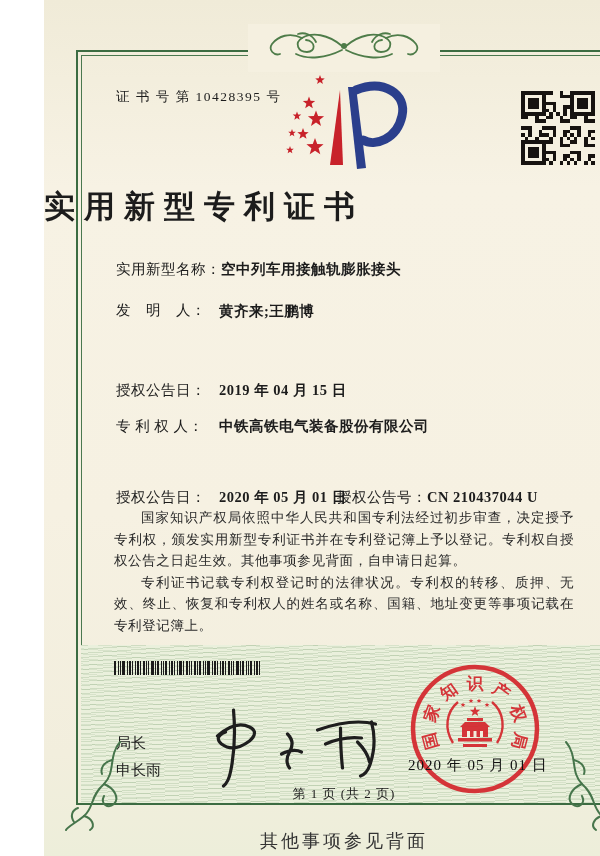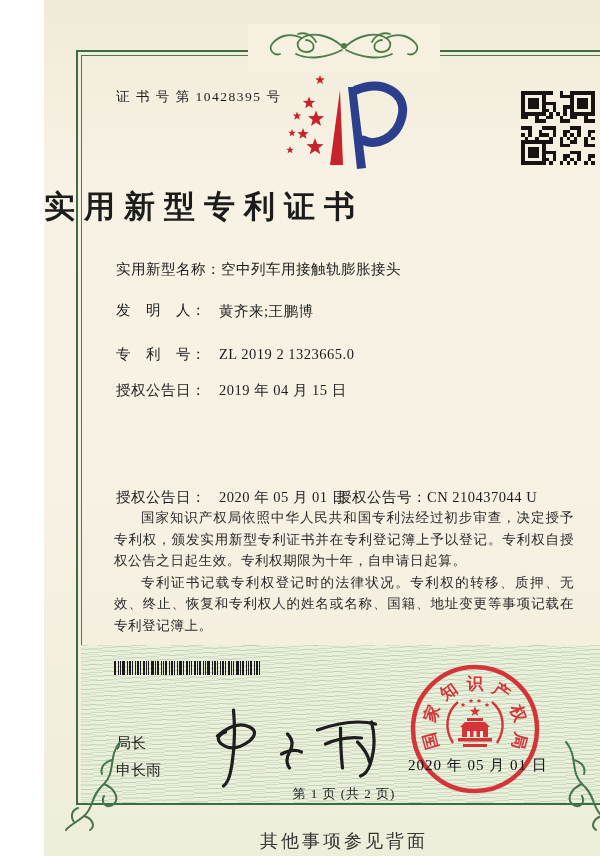--- a/index.html
+++ b/index.html
@@ -23,21 +23,21 @@
     background-color:#eaf0dc;
     background-image:
       repeating-linear-gradient(176deg, rgba(110,150,100,.22) 0 1px, rgba(0,0,0,0) 1px 4px),
       repeating-linear-gradient(184deg, rgba(110,150,100,.15) 0 1px, rgba(0,0,0,0) 1px 5px);
   }
   .txt{position:absolute;white-space:nowrap;}
   #cert-no{left:72px;top:88px;font-size:13.5px;letter-spacing:1.5px;}
   #title{left:0;top:186px;width:100%;text-align:left;font-size:31px;font-weight:700;letter-spacing:9px;white-space:nowrap;}
   .row{position:absolute;left:72px;font-size:14.5px;letter-spacing:.5px;}
   .lbl{display:inline-block;min-width:103px;}
-  .val{letter-spacing:.5px;}
+  .val{letter-spacing:.5px;font-weight:bold;}
   #row-inventors{display:flex;}
   #row-inventors .vcol{display:flex;flex-direction:column;line-height:21px;}
   #grant-no-group{position:absolute;left:221px;top:0;}
   #paras{position:absolute;left:70px;top:507px;width:460px;}
   #paras p{margin:0;font-size:13.5px;line-height:21.5px;text-indent:2em;text-align:justify;letter-spacing:.6px;color:#2a2a2a;}
   #director-title{left:72px;top:734px;font-family:var(--sans);font-size:15px;font-weight:500;z-index:5;}
   #director-name{left:72px;top:761px;font-family:var(--sans);font-size:15px;font-weight:500;z-index:5;}
   #seal-date{left:364px;top:756px;font-size:15px;letter-spacing:1px;color:#111;z-index:6;}
   #page-info{left:0;top:785px;width:100%;text-align:center;font-size:13px;letter-spacing:1px;z-index:5;}
   #back-note{left:0;top:829px;width:100%;text-align:center;font-size:18px;letter-spacing:3px;color:#333;}
@@ -250,39 +250,39 @@
     <span class="lbl">实用新型名称：</span><span class="val">空中列车用接触轨膨胀接头</span>
   </div>
 
   <div class="row" id="row-inventors" style="top:301px">
     <span class="lbl">发　明　人：</span>
     <span class="vcol">
       <span class="val">黄齐来;王鹏博</span>
     </span>
   </div>
 
-  <div class="row" style="top:345px">
-    <span class="lbl">专　利　号：</span><span class="val">ZL 2019 2 1323665.0</span>
-  </div>
 
   <div class="row" style="top:381px">
     <span class="lbl">授权公告日：</span><span class="val">2019 年 04 月 15 日</span>
   </div>
 
+  <div class="row" style="top:417px">
+    <span class="lbl">专 利 权 人：</span><span class="val">中铁高铁电气装备股份有限公司</span>
+  </div>
 
 
   <div class="row" style="top:488px;width:460px">
     <span class="lbl">授权公告日：</span><span class="val">2020 年 05 月 01 日</span>
     <span id="grant-no-group">
       <span>授权公告号：</span><span class="val">CN 210437044 U</span>
     </span>
   </div>
 
   <div id="paras">
-    <p>国家知识产权局依照中华人民共和国专利法经过初步审查，决定授予专利权，颁发实用新型专利证书并在专利登记簿上予以登记。专利权自授权公告之日起生效。专利权期限为十年，自申请日起算。</p>
+    <p>国家知识产权局依照中华人民共和国专利法经过初步审查，决定授予专利权，颁发实用新型专利证书并在专利登记簿上予以登记。专利权自授权公告之日起生效。其他事项参见背面，自申请日起算。</p>
     <p>专利证书记载专利权登记时的法律状况。专利权的转移、质押、无效、终止、恢复和专利权人的姓名或名称、国籍、地址变更等事项记载在专利登记簿上。</p>
   </div>
 
   <div class="abs" id="barcode-box">
     <svg id="barcode-svg" width="150" height="14" viewBox="0 0 150 14" shape-rendering="crispEdges">
         <rect x="0" y="0" width="2" height="14" fill="#1b1b1b"></rect>
         <rect x="4" y="0" width="1" height="14" fill="#1b1b1b"></rect>
         <rect x="6" y="0" width="1" height="14" fill="#1b1b1b"></rect>
         <rect x="8" y="0" width="3" height="14" fill="#1b1b1b"></rect>
         <rect x="13" y="0" width="1" height="14" fill="#1b1b1b"></rect>

